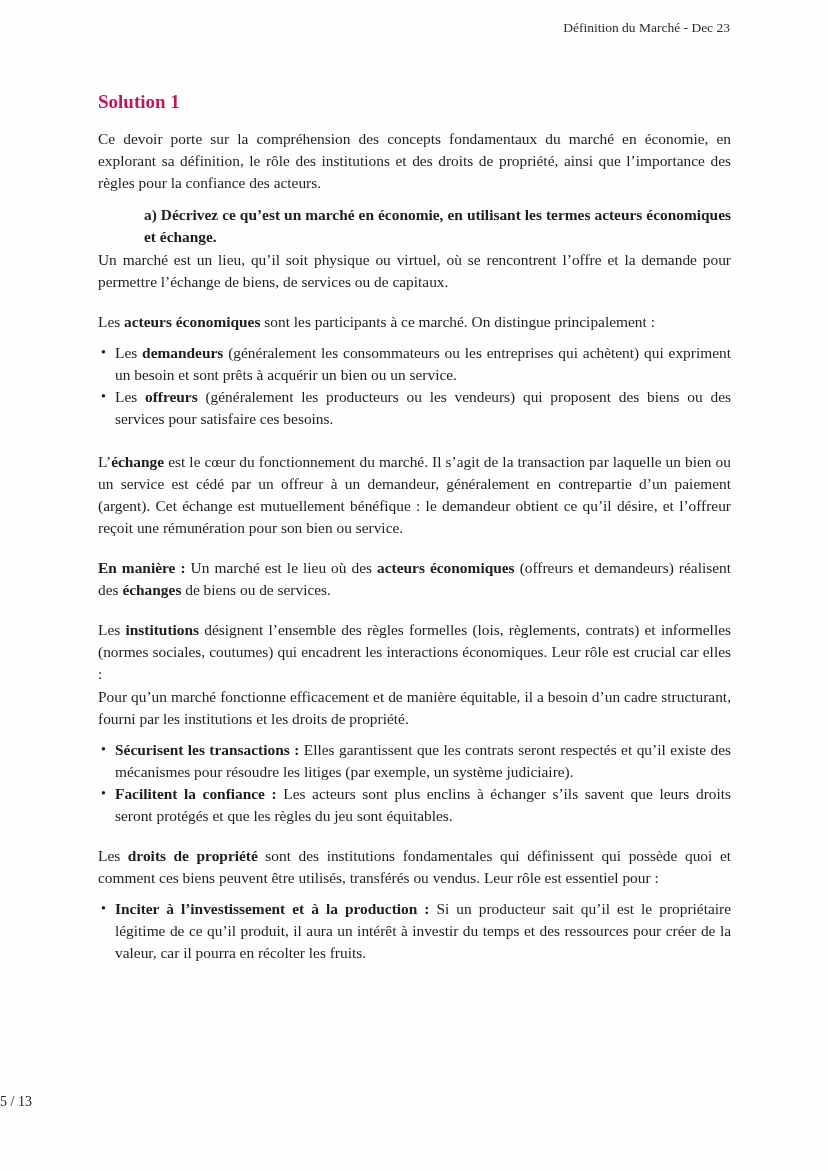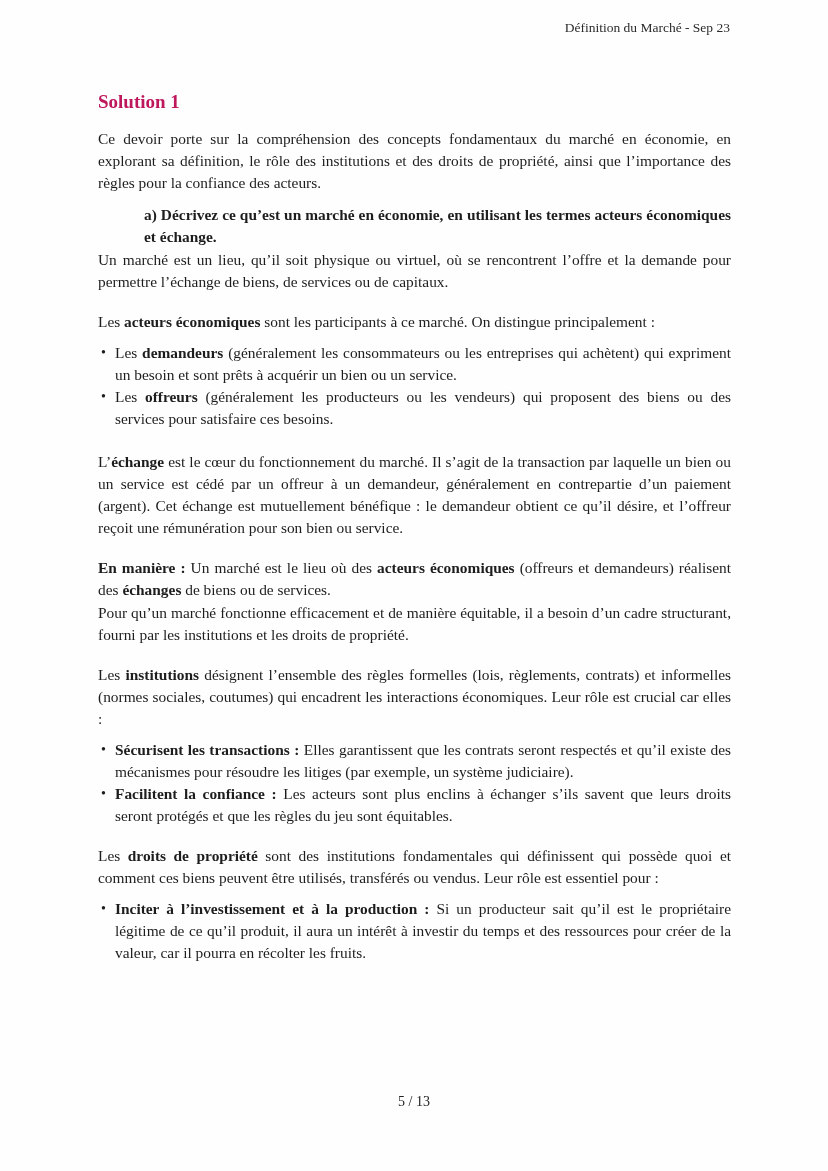--- a/index.html
+++ b/index.html
@@ -63,49 +63,48 @@
   .gap-sm   { margin-top: 1px; }
   .gap-md   { margin-top: 10px; }
   .gap-lg   { margin-top: 18px; }
   .gap-xl   { margin-top: 21px; }
   .gap-list { margin-top: 9px; }
   .footer {
     position: absolute;
     top: 1094px;
     left: 0;
     width: 100%;
-    text-align: center;
     font-size: 14px;
     color: #222222;
   }
 </style>
 </head>
 <body>
 
 <div class="page">
 
   <div class="header">
-    <span>Définition du Marché - Sep 23</span>
+    <span>Définition du Marché - Dec 23</span>
   </div>
 
   <div class="content">
     <h1 class="title">Solution 1</h1>
     <div>
         <p class="bpara gap-none"><span>Ce devoir porte sur la compréhension des concepts fondamentaux du marché en économie, en explorant sa définition, le rôle des institutions et des droits de propriété, ainsi que l’importance des règles pour la confiance des acteurs.</span></p>
         <p class="bhead gap-md"><span class="b">a) Décrivez ce qu’est un marché en économie, en utilisant les termes acteurs économiques et échange.</span></p>
         <p class="bpara gap-sm"><span>Un marché est un lieu, qu’il soit physique ou virtuel, où se rencontrent l’offre et la demande pour permettre l’échange de biens, de services ou de capitaux.</span></p>
         <p class="bpara gap-lg"><span>Les </span><span class="b">acteurs économiques</span><span> sont les participants à ce marché. On distingue principalement :</span></p>
         <ul class="blist gap-list">
           <li><span>Les </span><span class="b">demandeurs</span><span> (généralement les consommateurs ou les entreprises qui achètent) qui expriment un besoin et sont prêts à acquérir un bien ou un service.</span></li>
           <li><span>Les </span><span class="b">offreurs</span><span> (généralement les producteurs ou les vendeurs) qui proposent des biens ou des services pour satisfaire ces besoins.</span></li>
         </ul>
         <p class="bpara gap-xl"><span>L’</span><span class="b">échange</span><span> est le cœur du fonctionnement du marché. Il s’agit de la transaction par laquelle un bien ou un service est cédé par un offreur à un demandeur, généralement en contrepartie d’un paiement (argent). Cet échange est mutuellement bénéfique : le demandeur obtient ce qu’il désire, et l’offreur reçoit une rémunération pour son bien ou service.</span></p>
         <p class="bpara gap-lg"><span class="b">En manière :</span><span> Un marché est le lieu où des </span><span class="b">acteurs économiques</span><span> (offreurs et demandeurs) réalisent des </span><span class="b">échanges</span><span> de biens ou de services.</span></p>
+        <p class="bpara gap-lg"><span>Les </span><span class="b">institutions</span><span> désignent l’ensemble des règles formelles (lois, règlements, contrats) et informelles (normes sociales, coutumes) qui encadrent les interactions économiques. Leur rôle est crucial car elles :</span></p>
         <p class="bpara gap-sm"><span>Pour qu’un marché fonctionne efficacement et de manière équitable, il a besoin d’un cadre structurant, fourni par les institutions et les droits de propriété.</span></p>
-        <p class="bpara gap-lg"><span>Les </span><span class="b">institutions</span><span> désignent l’ensemble des règles formelles (lois, règlements, contrats) et informelles (normes sociales, coutumes) qui encadrent les interactions économiques. Leur rôle est crucial car elles :</span></p>
         <ul class="blist gap-list">
           <li><span class="b">Sécurisent les transactions :</span><span> Elles garantissent que les contrats seront respectés et qu’il existe des mécanismes pour résoudre les litiges (par exemple, un système judiciaire).</span></li>
           <li><span class="b">Facilitent la confiance :</span><span> Les acteurs sont plus enclins à échanger s’ils savent que leurs droits seront protégés et que les règles du jeu sont équitables.</span></li>
         </ul>
         <p class="bpara gap-lg"><span>Les </span><span class="b">droits de propriété</span><span> sont des institutions fondamentales qui définissent qui possède quoi et comment ces biens peuvent être utilisés, transférés ou vendus. Leur rôle est essentiel pour :</span></p>
         <ul class="blist gap-list">
           <li><span class="b">Inciter à l’investissement et à la production :</span><span> Si un producteur sait qu’il est le propriétaire légitime de ce qu’il produit, il aura un intérêt à investir du temps et des ressources pour créer de la valeur, car il pourra en récolter les fruits.</span></li>
         </ul>
       </div>
   </div>

